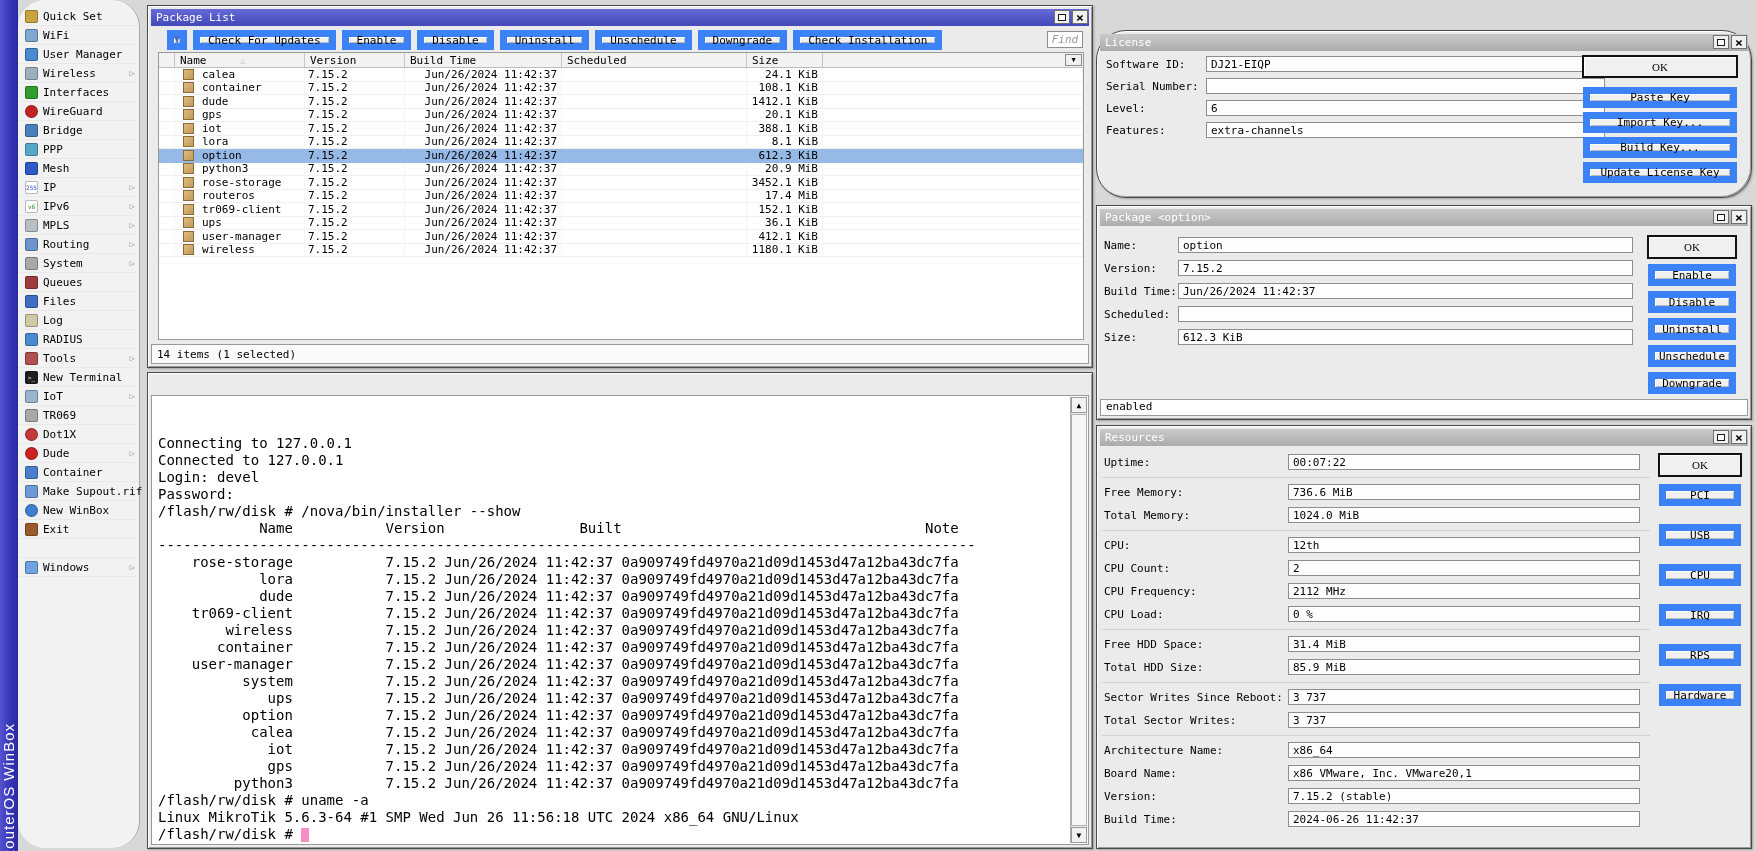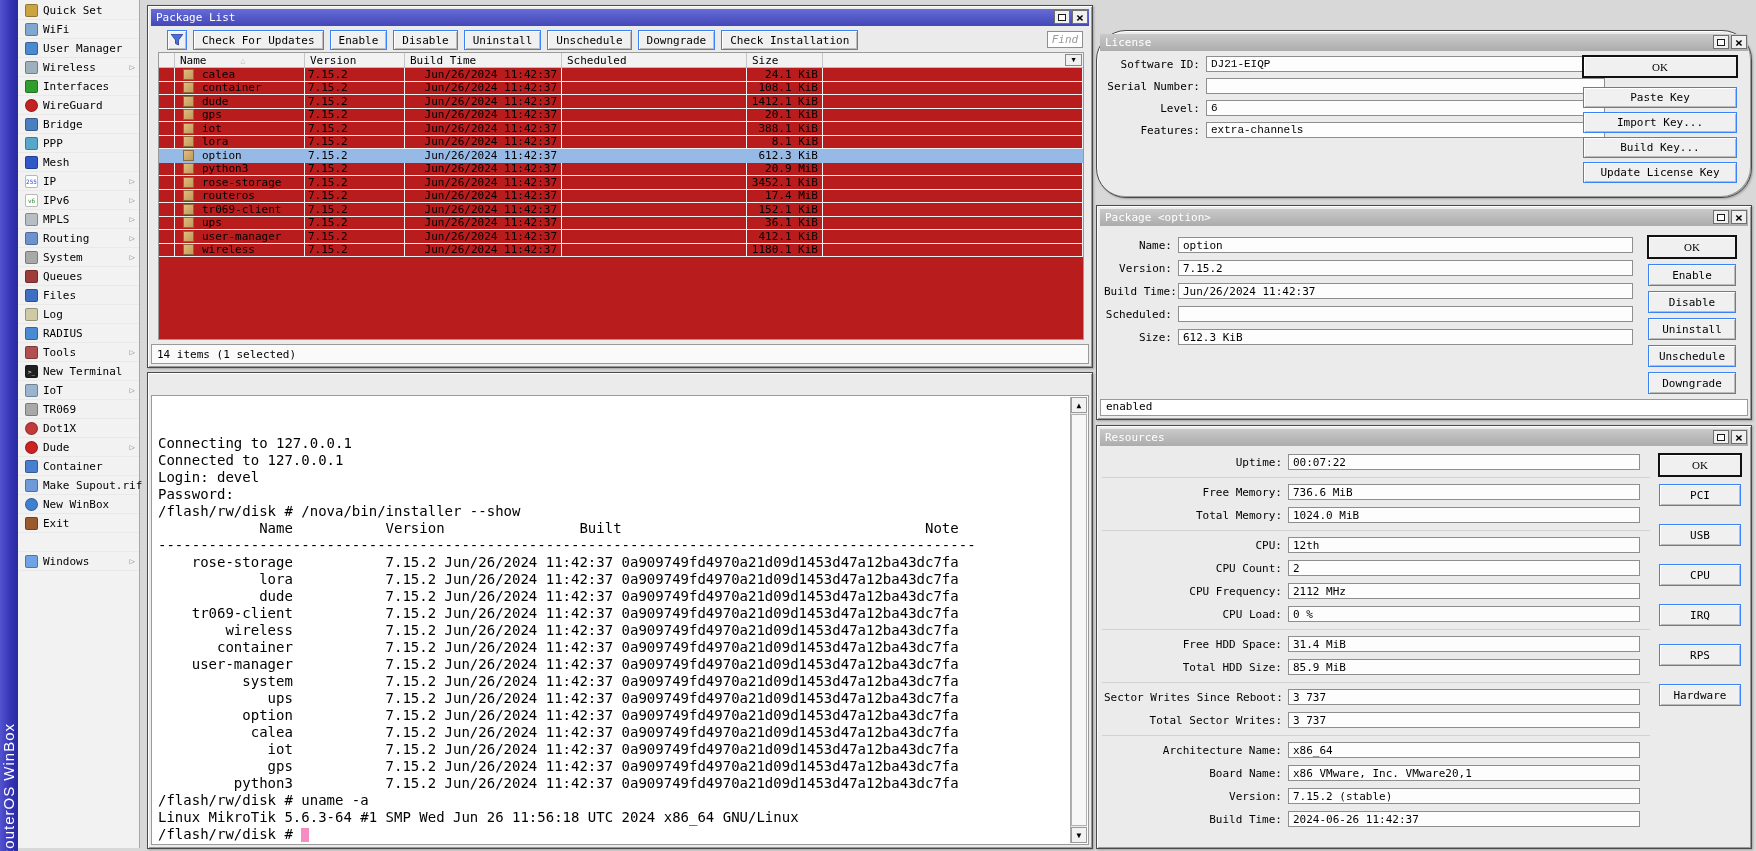--- a/index.html
+++ b/index.html
@@ -8,21 +8,21 @@
 
   
   .brand-strip { position:fixed; left:0; top:0; bottom:0; width:18px;
     background:linear-gradient(90deg,#5353d2,#3434b4 60%,#2a2aa0); z-index:5; }
   .brand-text { position:absolute; left:0; bottom:-10px; width:18px;
     writing-mode:vertical-rl; transform:rotate(180deg);
     color:#fff; font-family:"Liberation Sans", sans-serif; font-size:15px; letter-spacing:1px; white-space:nowrap; }
 
   
   .sidebar { position:fixed; left:18px; top:0; bottom:3px; width:122px;
-    background:#f2f2f2; border-right:1px solid #a8a8a8; padding-top:1px; z-index:5; }
+    background:#f2f2f2; border-right:1px solid #a8a8a8; padding-top:7px; z-index:5;border-radius:27px; }
   .sb-item { height:19px; display:flex; align-items:center; padding-left:7px;
     border-bottom:1px solid #e9e9e9; position:relative; cursor:default; }
   .sb-item .lbl { margin-left:5px; white-space:nowrap; }
   .sb-item.has-sub::after { content:"▷"; position:absolute; right:4px; top:4px;
     font-size:9px; color:#9a9a9a; }
   .sb-gap { height:19px; border-bottom:1px solid #e9e9e9; }
   .ic { width:13px; height:13px; border-radius:2px; flex:none;
     display:flex; align-items:center; justify-content:center;
     font-size:6px; color:#fff; border:1px solid rgba(0,0,0,.28); }
   .ic-qs{background:#caa53f}.ic-wifi{background:#7fa7cf}.ic-um{background:#4a8ad0}
@@ -48,41 +48,41 @@
   .tbar { height:17px; display:flex; align-items:center; padding:0 5px;
     color:#fff; position:relative; margin-bottom:2px; }
   .tbar.active { background:linear-gradient(180deg,#666bd8,#4347b8); }
   .tbar.inactive { background:linear-gradient(180deg,#c9c9c9,#acacac); }
   .tbtns { position:absolute; right:1px; top:1px; display:flex; gap:2px; }
   .tbtn { width:16px; height:14px; background:#f0f0f0; border:1px solid #6f6f6f;
     display:flex; align-items:center; justify-content:center; color:#000; cursor:default; }
   .tbtn .sq { width:8px; height:7px; border:1px solid #1a1a1a; background:#fdfdfd; }
   .tbtn.close::before { content:"×"; font-size:13px; font-weight:bold; line-height:1; }
 
-  .btn { background:#f0f0f0; border:1px solid #3b82f6;
+  .btn { background:#f0f0f0; border:7px solid #3b82f6;
     box-shadow: inset 1px 1px 0 #fff, inset -1px -1px 0 #bcbcbc;
     display:inline-flex; align-items:center; justify-content:center;
     height:20px; padding:0 8px; white-space:nowrap; cursor:default; }
   .btn.default { border:1px solid #111; box-shadow:0 0 0 1px #111, inset 1px 1px 0 #fff;font-family:Liberation Serif, serif; }
 
   .field { background:#fdfdfd; border:1px solid #8e8e8e; height:16px;
     display:flex; align-items:center; padding:0 4px; white-space:nowrap; overflow:hidden; }
   .frow { display:flex; align-items:center; }
-  .flabel { text-align:right; padding-right:6px; white-space:nowrap; }
+  .flabel { text-align:left; white-space:nowrap; }
 
   
   #win-pl { left:147px; top:5px; width:946px; height:363px; z-index:3; }
   .toolbar { display:flex; align-items:center; height:24px; padding-left:16px; gap:6px; position:relative; }
   .btn.icon-btn { width:20px; padding:0; }
   .funnel { width:12px; height:12px; }
   .findbox { position:absolute; right:6px; top:3px; width:36px; height:17px;
     background:#fff; border:1px solid #8e8e8e; color:#9a9a9a; font-style:italic;
     display:flex; align-items:center; justify-content:center; }
   .tbl { position:absolute; left:10px; right:8px; top:46px; bottom:27px;
-    background:#b91c1c; border:1px solid #9a9a9a; overflow:hidden; }
+    background:#ffffff; border:1px solid #9a9a9a; overflow:hidden; }
   .thead { display:flex; height:15px; background:#f2f2f2; border-bottom:1px solid #bdbdbd; position:relative; }
   .th { border-right:1px solid #c6c6c6; padding-left:5px; display:flex; align-items:center;
     white-space:nowrap; position:relative; }
   .sort-asc::after { content:"△"; color:#b9b9b9; font-size:8px; margin-left:34px; }
   .col-lead{width:16px; padding-left:0}
   .col-name{width:130px}.col-ver{width:100px}.col-bt{width:157px}
   .col-sched{width:185px}.col-size{width:76px}.col-fill{flex:1; border-right:none}
   .dropbtn { position:absolute; right:1px; top:1px; width:17px; height:12px;
     background:#f0f0f0; border:1px solid #8a8a8a; display:flex; align-items:center; justify-content:center; }
   .dropbtn::before { content:"▼"; font-size:7px; }
@@ -125,21 +125,21 @@
   #win-lic .btncol { top:25px; right:14px; width:154px; }
   #win-lic .btncol .btn { height:21px; margin-bottom:4px; }
   #win-lic .btncol .btn.default { margin-bottom:10px; }
   #win-opt .btncol { top:30px; right:15px; width:88px; }
   #win-opt .btncol .btn { height:22px; margin-bottom:5px; }
   #win-opt .btncol .btn.default { margin-bottom:6px; }
   #win-res .btncol { top:28px; right:10px; width:82px; }
   #win-res .btncol .btn { height:22px; margin-bottom:18px; }
   #win-res .btncol .btn.default { margin-bottom:8px; }
 
-  #win-lic .frow { margin:0 0 6px 6px; } #win-lic .flabel { width:100px; } #win-lic .field { width:399px;font-family:Liberation Mono, monospace; }
+  #win-lic .frow { margin:0 0 6px 6px; } #win-lic .flabel { width:100px; } #win-lic .field { width:399px; }
   #win-lic .fwrap { padding-top:3px; }
   #win-opt .frow { margin:0 0 7px 4px; } #win-opt .flabel { width:74px; } #win-opt .field { width:455px; }
   #win-opt .fwrap { padding-top:9px; }
   #win-res .frow { margin:0 0 7px 4px; } #win-res .flabel { width:184px; } #win-res .field { width:352px; }
   #win-res .fwrap { padding-top:6px; }
   .rsep { height:1px; background:#d2d2d2; margin:0 2px 6px 2px; width:548px; }
   .enabledbar { position:absolute; left:3px; right:3px; bottom:3px; height:17px;
     background:#fff; border:1px solid #9a9a9a; display:flex; padding-left:5px; }
 </style>
 </head>

